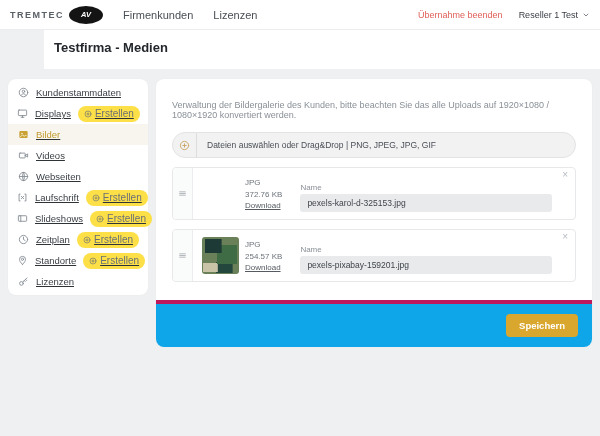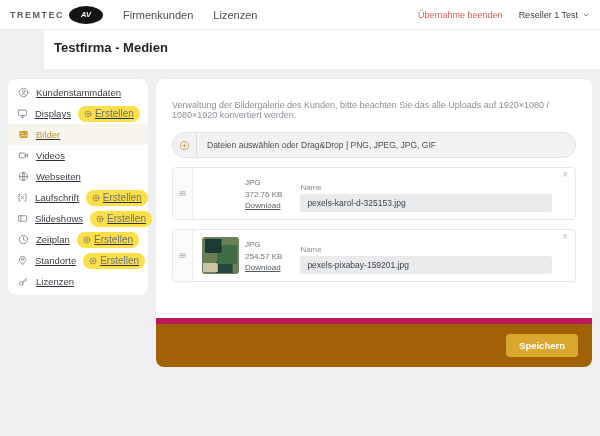--- a/index.html
+++ b/index.html
@@ -110,21 +110,21 @@
   .name-input {
     margin-top:2px; background:#e9eaec; border-radius:3px;
     padding:4px 7px; font-size:8.5px; color:#3f444a; cursor:text;
   }
   .close-x {
     position:absolute; top:2px; right:7px; color:#b6bbc1;
     font-size:10px; line-height:1; cursor:pointer;
   }
 
   .card-footer {
-    margin-top:22px; border-top:6px solid #be185d; background:#a16207;
+    margin-top:4px; border-top:4px solid #be185d; background:#0ea5e9;
     padding:10px 14px; display:flex; justify-content:flex-end;
     border-radius:0 0 8px 8px;
   }
   .save-btn {
     background:#d9a72e; color:#fff; border:none; border-radius:4px;
     font-family:inherit; font-size:9.5px; font-weight:bold;
     padding:6px 13px; cursor:pointer;
   }
 </style>
 </head>

